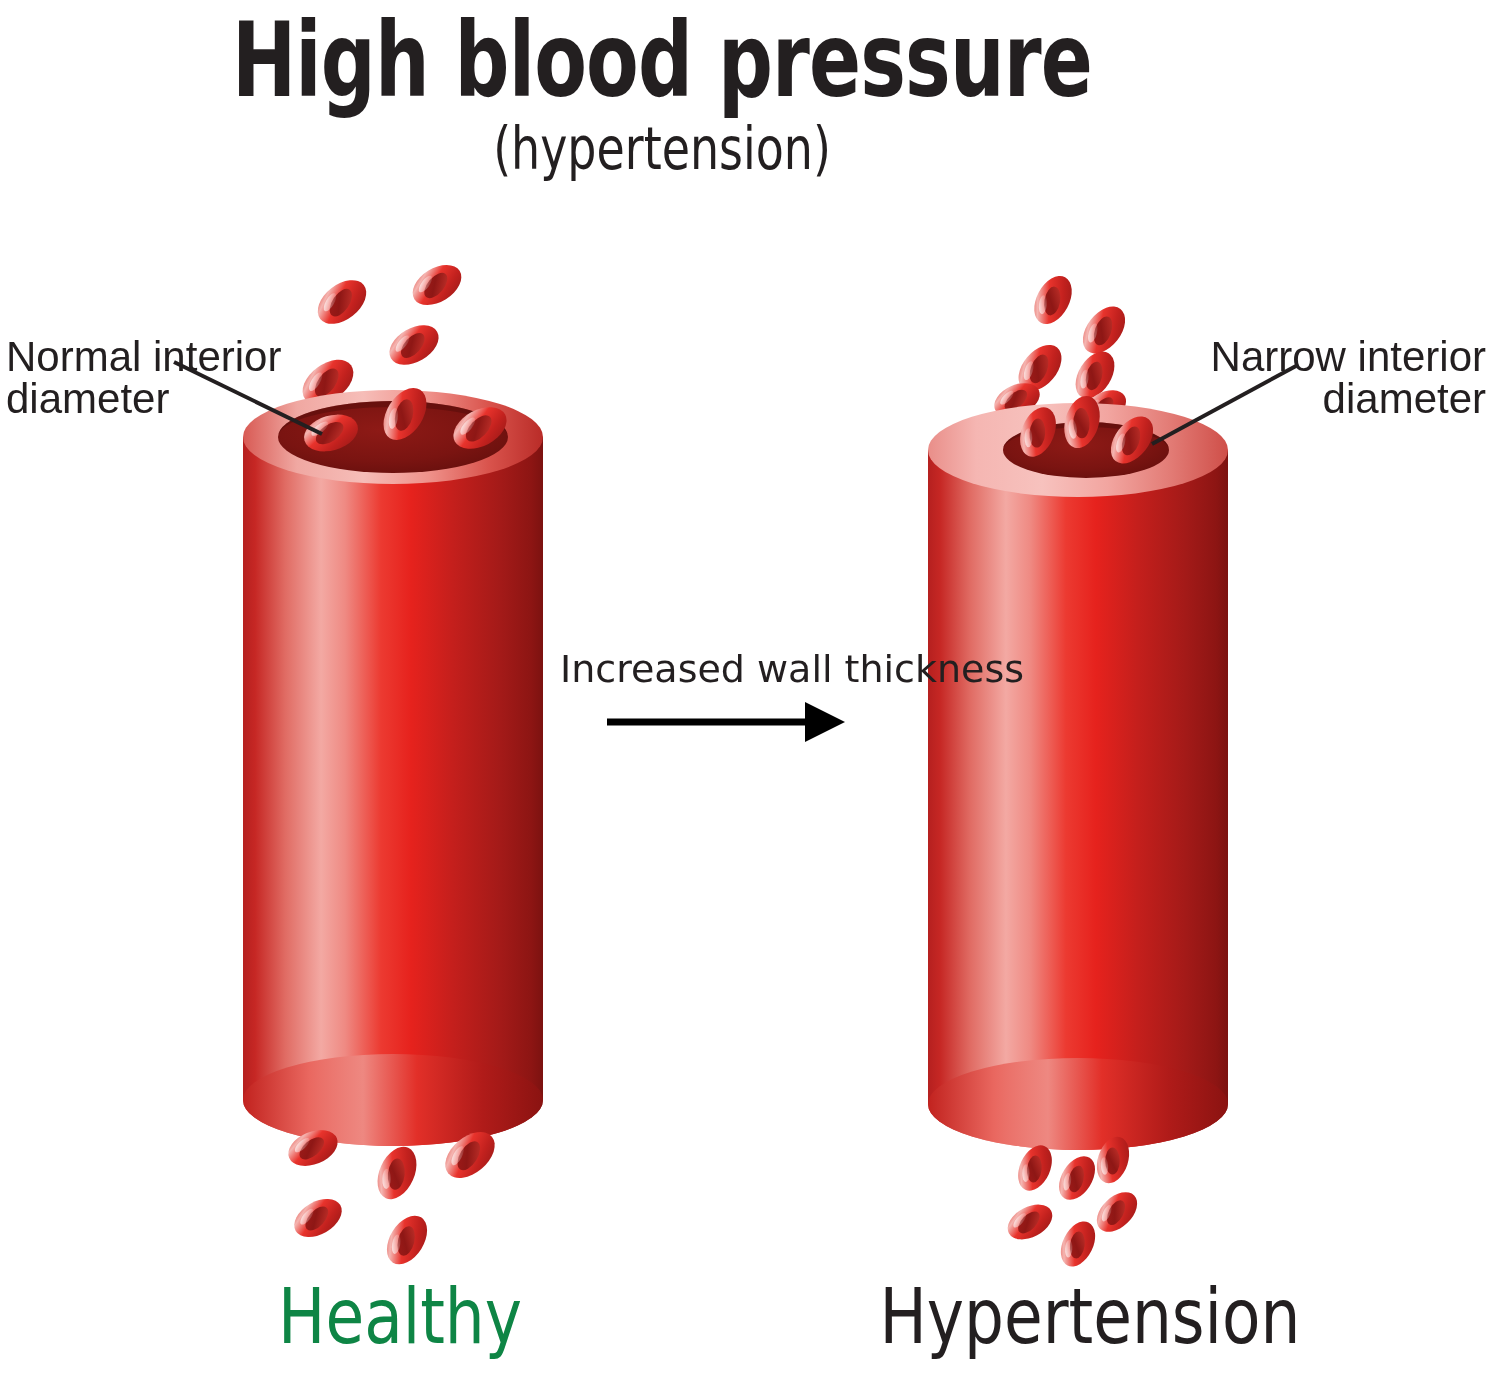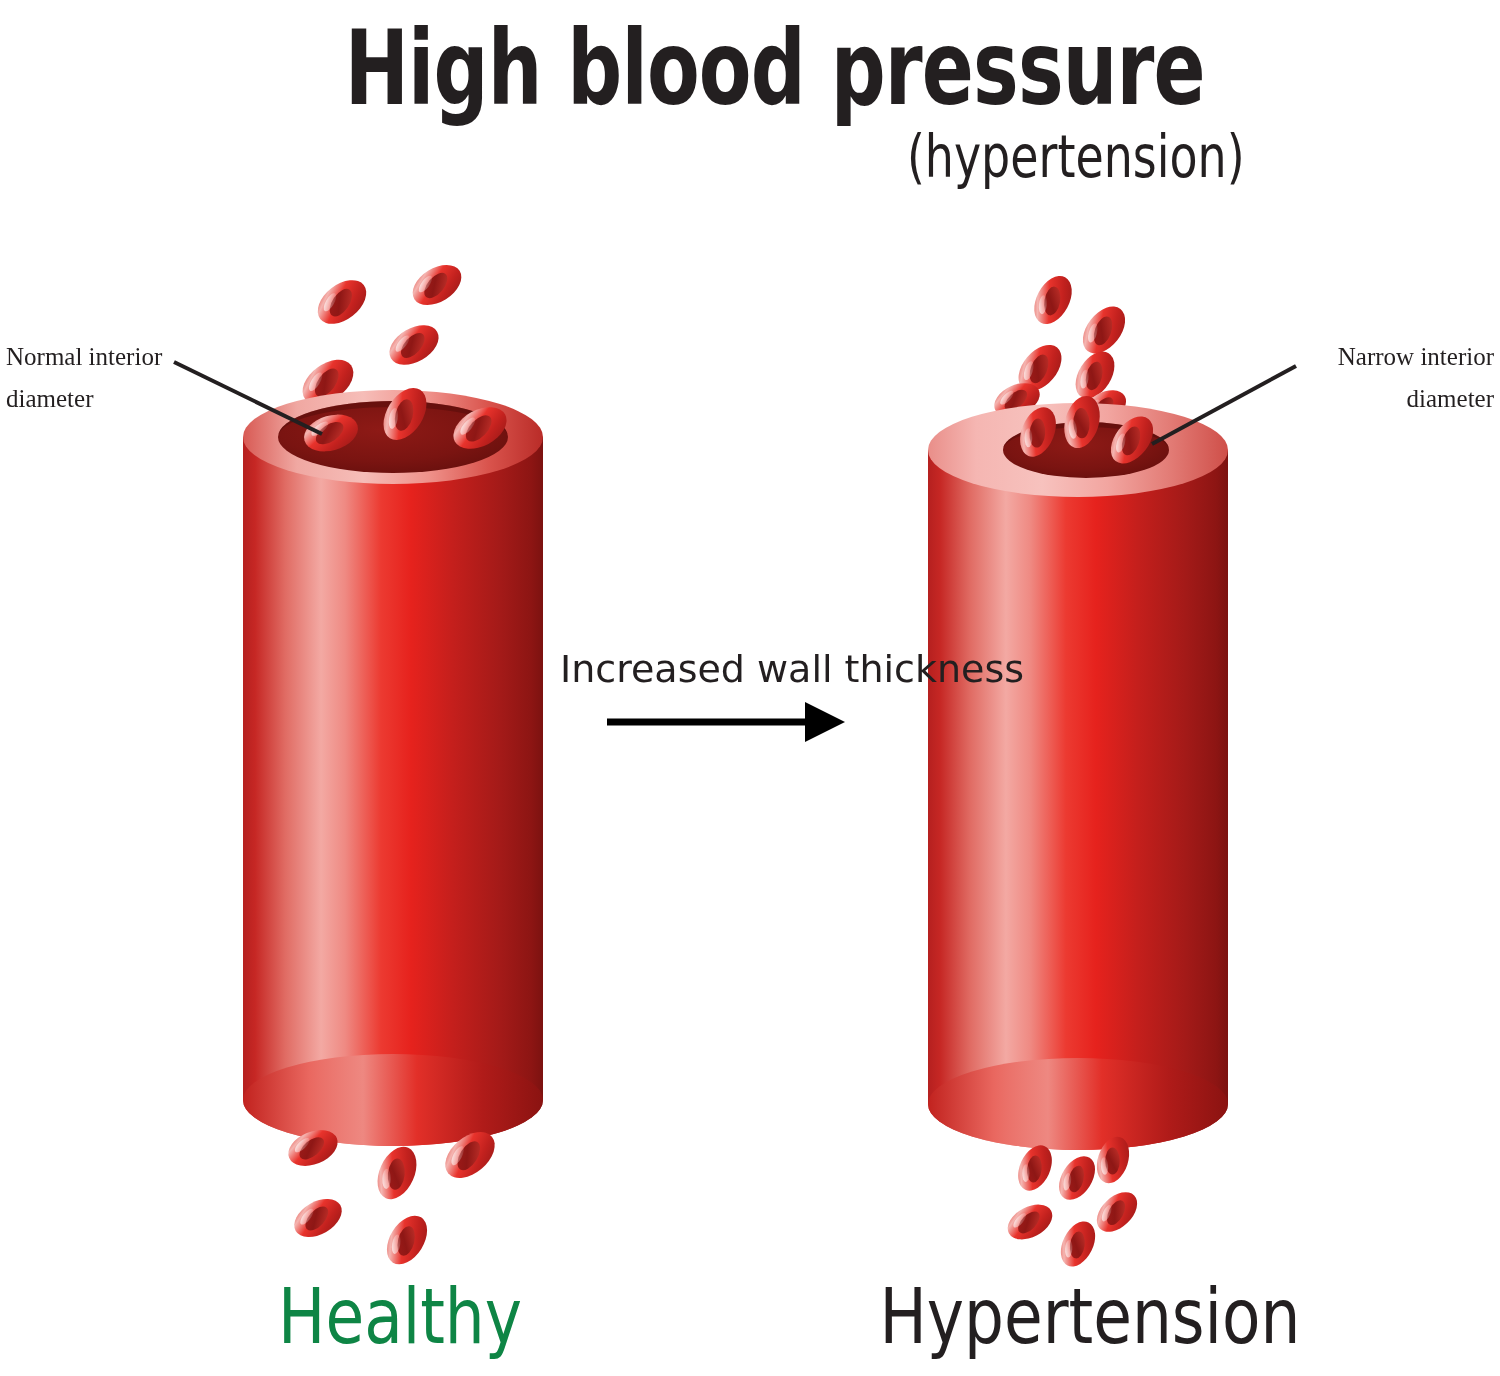--- a/index.html
+++ b/index.html
@@ -12,24 +12,24 @@
     height: 1376px;
     position: relative;
     overflow: hidden;
     font-family: "DejaVu Sans", "Liberation Sans", sans-serif;
     color: #231f20;
   }
 
   
   #title-block {
     position: absolute;
-    top: 8px;
+    top: 0;
     left: 0;
     width: 1324px;
-    text-align: right;
+    text-align: center;
   }
   #main-title {
     font-family: "Liberation Sans Narrow", "DejaVu Sans Condensed", "Liberation Sans", sans-serif;
     font-weight: 700;
     font-size: 104px;
     line-height: 108px;
     letter-spacing: -1px;
     color: #231f20;
     margin: 6px 0 0 0;
     transform: scaleX(0.82);
@@ -40,28 +40,28 @@
     font-size: 58px;
     line-height: 62px;
     color: #231f20;
     margin: 4px 0 0 0;
     transform: scaleX(0.88);
   }
 
   
   .callout {
     position: absolute;
-    font-family: Liberation Serif, serif;
-    font-size: 25px;
+    font-family: Liberation Sans, sans-serif;
+    font-size: 42px;
     line-height: 42px;
     color: #231f20;
     white-space: pre-line;
   }
   #callout-left  { left: 6px;  top: 336px; text-align: left;  width: 300px; }
-  #callout-right { right: 6px; top: 336px; text-align: right; width: 310px; }
+  #callout-right { right: 14px; top: 336px; text-align: right; width: 310px; }
 
   
   #middle-block {
     position: absolute;
     left: 560px;
     top: 650px;
     width: 380px;
     text-align: center;
   }
   .mid-text {

